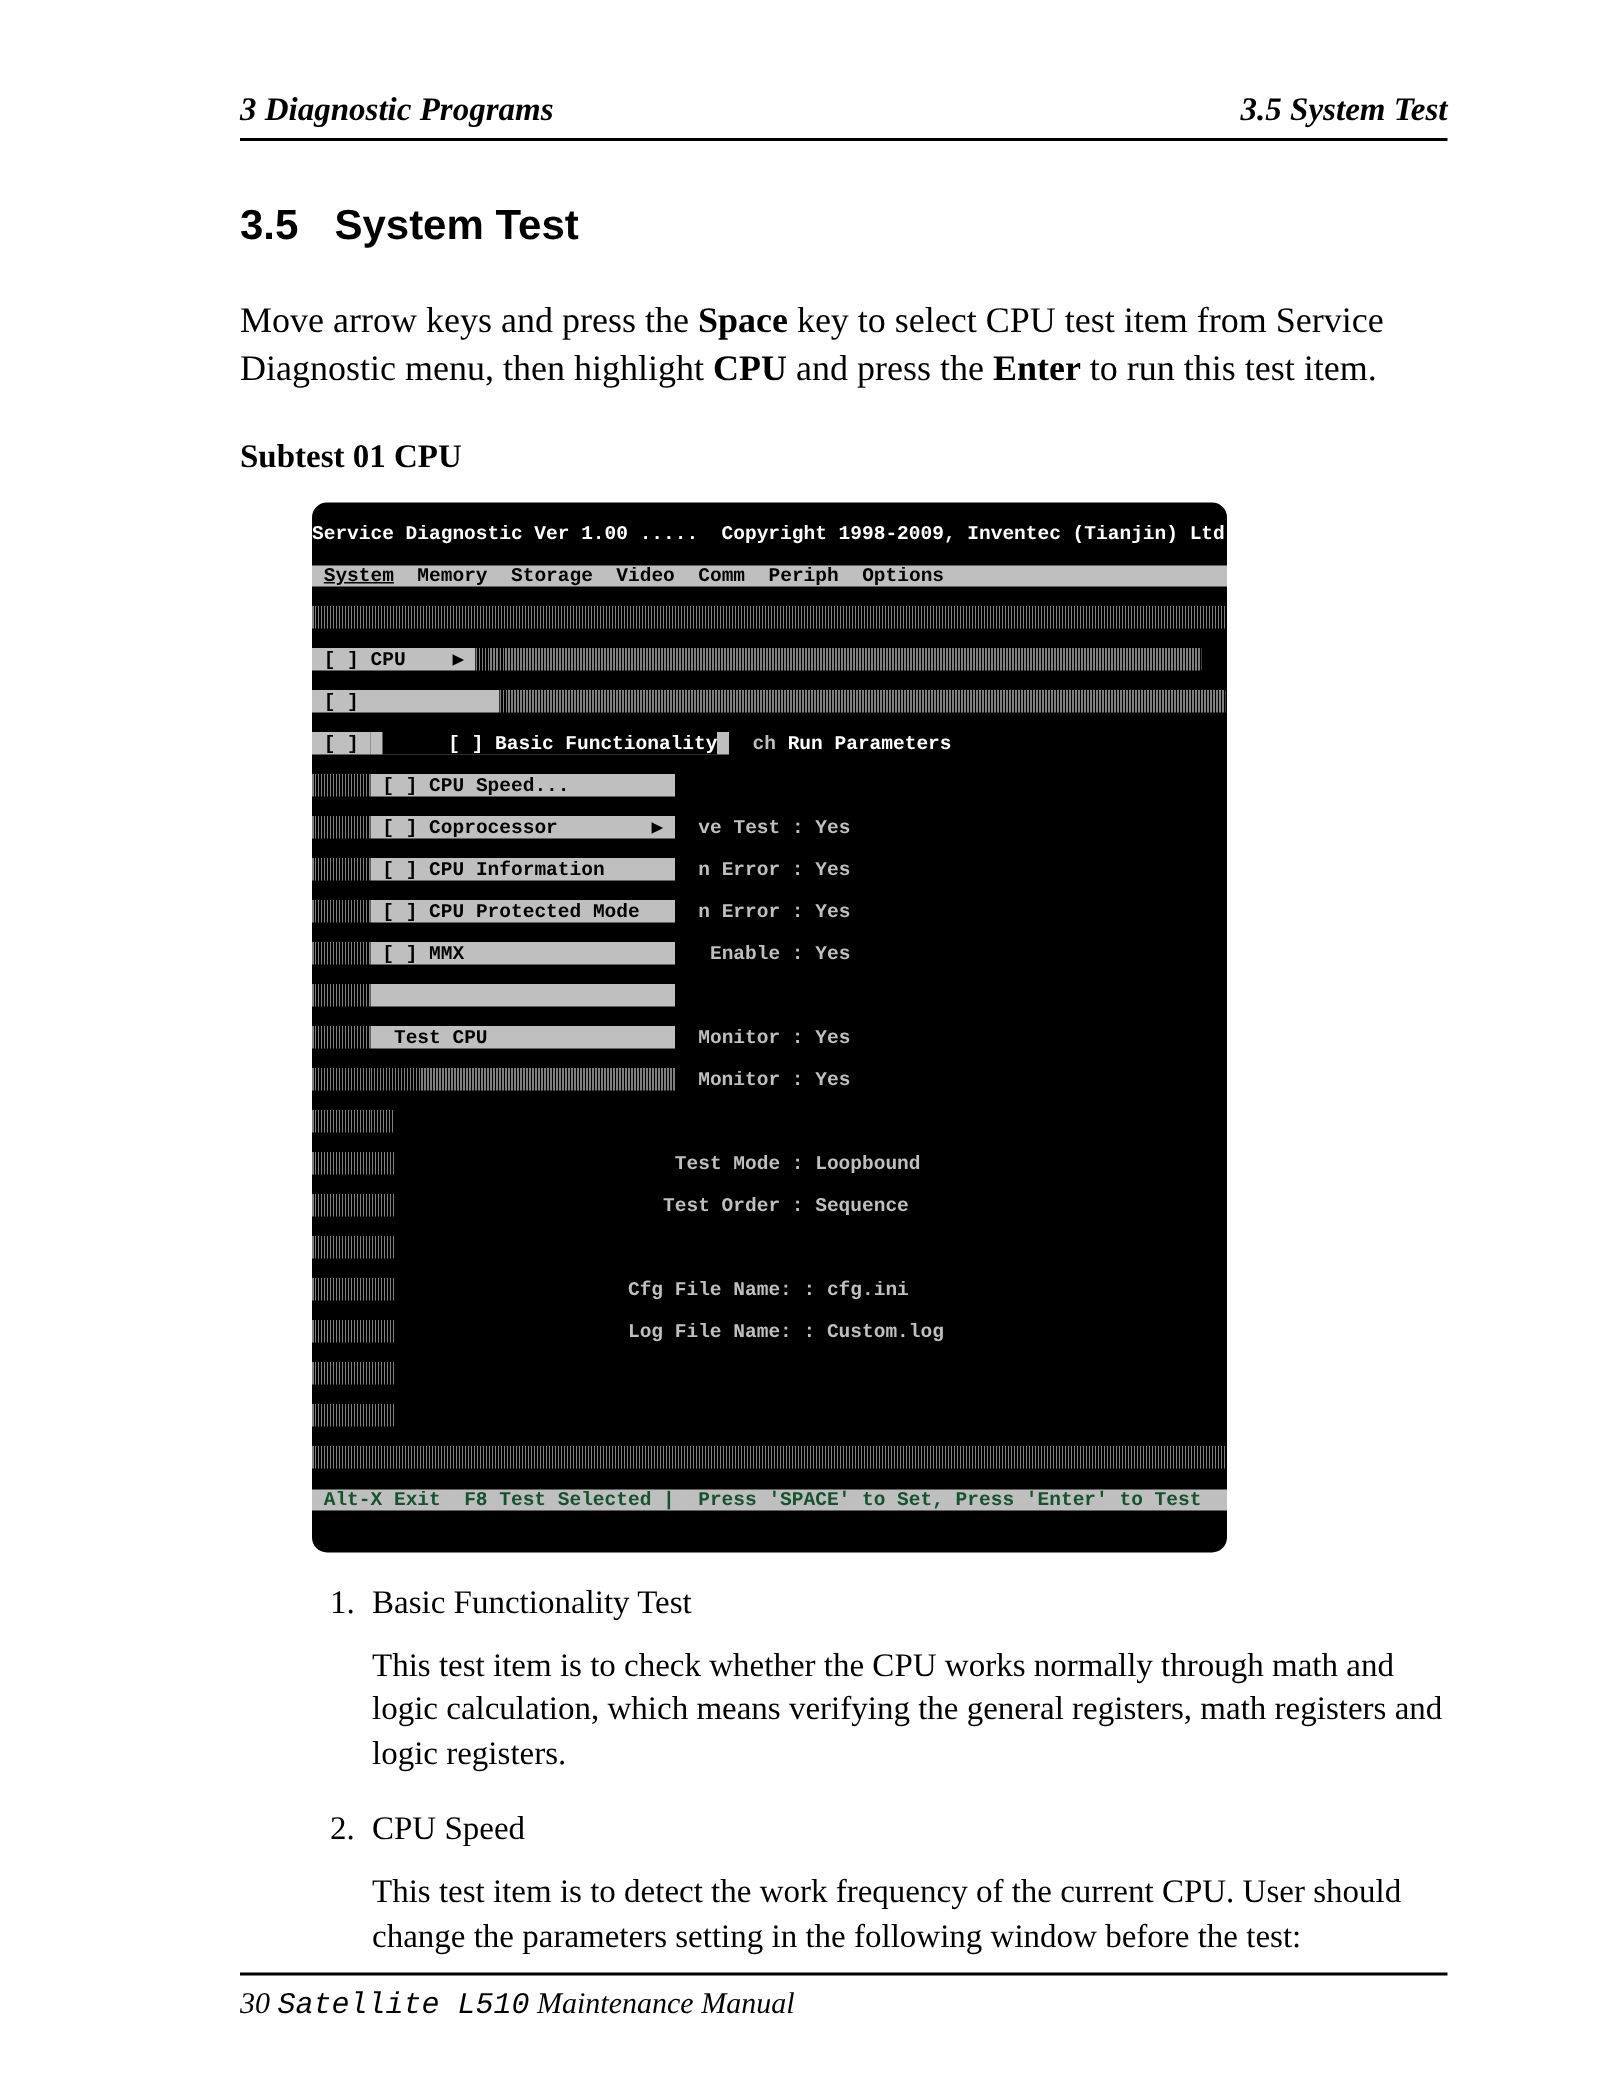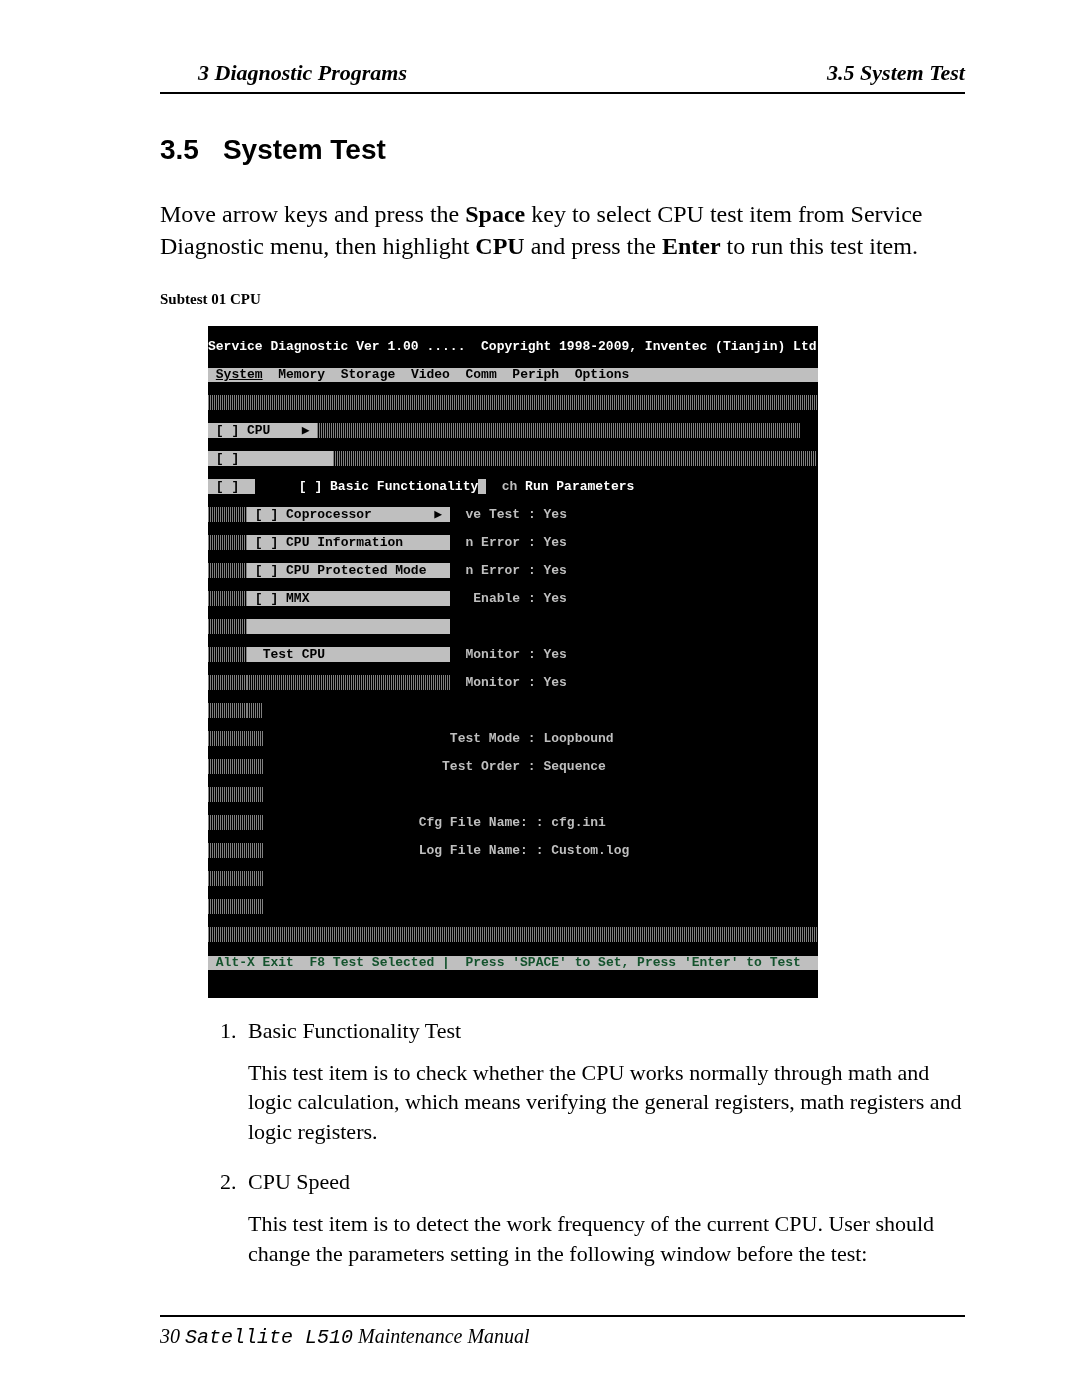--- a/index.html
+++ b/index.html
@@ -15,40 +15,39 @@
     box-sizing:border-box;
     padding:60px 115px 0 160px;
   }
   .running-head{
     display:flex;
     justify-content:space-between;
     font-style:italic;
     font-weight:bold;
     font-size:22px;
     padding-bottom:6px;
-    margin-left:38px;
   }
   .rule{
     border:0;border-top:2px solid #000;margin:0 0 40px 0;
   }
   .section-title{
     font-family:Arial,Helvetica,sans-serif;
     font-weight:bold;
     font-size:28px;
     margin:0 0 32px 0;
   }
   .section-number{margin-right:24px;}
   .body-text{
     font-size:24px;
     line-height:1.35;
     margin:0 0 28px 0;
   }
   .subtest{
     font-weight:bold;
-    font-size:15px;
+    font-size:22px;
     margin:0 0 18px 0;
   }
   .list{
     margin:16px 0 0 60px;
     font-size:22px;
   }
   .list-item{margin-bottom:22px;}
   .list-num{display:inline-block;width:28px;}
   .list-desc{margin:14px 0 0 28px;line-height:1.35;}
   .footer{
@@ -67,20 +66,21 @@
   }
   .dos{
     font-family:"Courier New",monospace;
     font-size:13px;
     line-height:14px;
     font-weight:bold;
     color:#bfbfbf;
     background:#000;
     white-space:pre;
     user-select:none;
+    border-radius:10px;
   }
   .dos-row{display:block;height:14px;}
   .dos .wht{color:#fff;}
   .dos .blkongry{color:#000;background:#bfbfbf;}
   .dos .hatched{
     background-image:repeating-linear-gradient(90deg,#808080 0 1px,#000 1px 2px);
     color:#000;
   }
   .dos .menubar{
     background:#bfbfbf;color:#000;display:inline-block;width:100%;
@@ -116,20 +116,21 @@
   <p class="subtest">Subtest 01 CPU</p>
 
   <div class="dos-wrap">
     <div class="dos">
 <span class="dos-row"><span class="wht">Service Diagnostic Ver 1.00 .....  Copyright 1998-2009, Inventec (Tianjin) Ltd.</span></span>
 <span class="dos-row"><span class="menubar"> <span class="ul">System</span>  <span>Memory</span>  <span>Storage</span>  <span>Video</span>  <span>Comm</span>  <span>Periph</span>  <span>Options</span>   </span></span>
 <span class="dos-row"><span class="hatched">                                                                              </span></span>
 <span class="dos-row"><span class="blkongry"> [ ] <span>CPU</span>    ▶ </span><span class="hatched">  </span><span class="hatched">                                                            </span></span>
 <span class="dos-row"><span class="blkongry"> [ ]            </span><span class="hatched">                                                              </span></span>
 <span class="dos-row"><span class="blkongry"> [ ] </span><span class="submenu"> <span class="submenu-hi"><span>[ ]</span> <span>Basic Functionality</span></span> </span><span class="panel">  ch <span class="wht">Run Parameters</span>                      </span></span>
+<span class="dos-row"><span class="hatched">     </span><span class="submenu"> <span>[ ]</span> <span>CPU Speed...</span>         </span><span class="panel">                                          </span></span>
 <span class="dos-row"><span class="hatched">     </span><span class="submenu"> <span>[ ]</span> <span>Coprocessor</span>        <span class="arrow">▶</span> </span><span class="panel">  <span>ve Test : Yes</span>                           </span></span>
 <span class="dos-row"><span class="hatched">     </span><span class="submenu"> <span>[ ]</span> <span>CPU Information</span>      </span><span class="panel">  <span>n Error : Yes</span>                           </span></span>
 <span class="dos-row"><span class="hatched">     </span><span class="submenu"> <span>[ ]</span> <span>CPU Protected Mode</span>   </span><span class="panel">  <span>n Error : Yes</span>                           </span></span>
 <span class="dos-row"><span class="hatched">     </span><span class="submenu"> <span>[ ]</span> <span>MMX</span>                  </span><span class="panel">  <span> Enable : Yes</span>                           </span></span>
 <span class="dos-row"><span class="hatched">     </span><span class="submenu">                          </span><span class="panel">                                          </span></span>
 <span class="dos-row"><span class="hatched">     </span><span class="submenu">  <span>Test CPU</span>                </span><span class="panel">  <span>Monitor : Yes</span>                           </span></span>
 <span class="dos-row"><span class="hatched">     </span><span class="hatched">                          </span><span class="panel">  <span>Monitor : Yes</span>                           </span></span>
 <span class="dos-row"><span class="hatched">     </span><span class="hatched">  </span><span class="panel">                                                                  </span></span>
 <span class="dos-row"><span class="hatched">       </span><span class="panel">                       <span> Test Mode : Loopbound</span>                     </span></span>
 <span class="dos-row"><span class="hatched">       </span><span class="panel">                       <span>Test Order : Sequence</span>                      </span></span>

